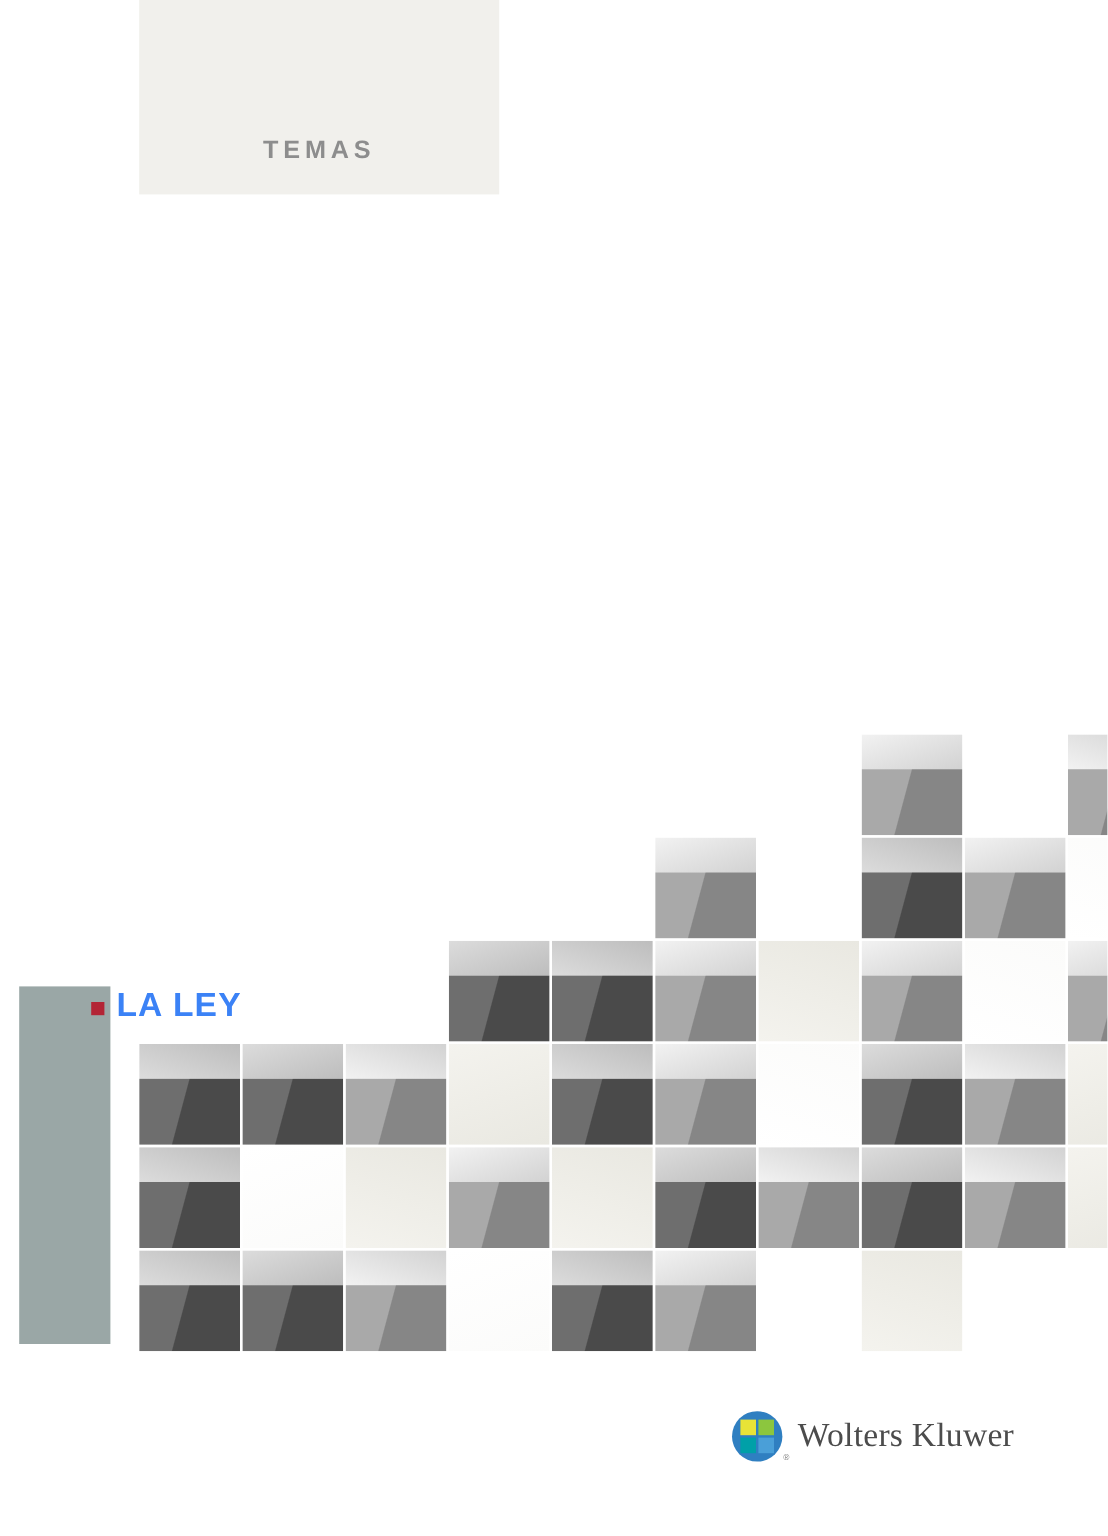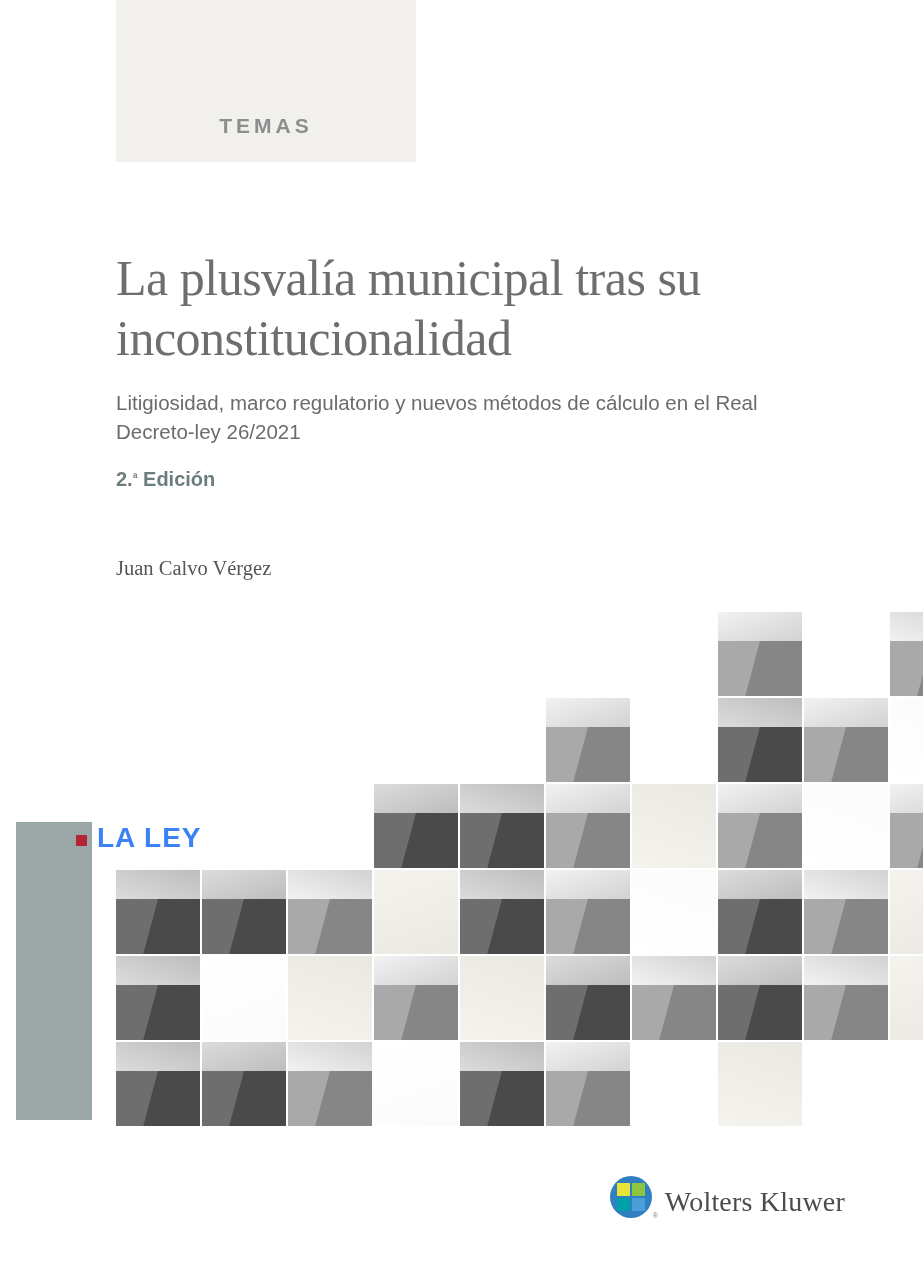--- a/index.html
+++ b/index.html
@@ -127,21 +127,21 @@
   }
   .cell .front {
     position: absolute; left: 0; top: 34%; width: 100%; height: 66%;
   }
 
   
   .wk {
     position: absolute;
     right: 78px; bottom: 62px;
     display: flex;
-    align-items: flex-end;
+    align-items: center;
     gap: 13px;
     z-index: 40;
   }
   .wk-mark {
     position: relative;
     width: 42px; height: 42px;
   }
   .wk-mark .ring {
     position: absolute; inset: 0;
     border-radius: 50%;
@@ -327,29 +327,20 @@
         <span class="top" style="background: linear-gradient(160deg, rgb(242, 242, 242), rgb(210, 210, 210));"></span>
         <span class="front" style="background: linear-gradient(105deg, rgb(169, 169, 169) 0%, rgb(169, 169, 169) 42%, rgb(134, 134, 134) 43%, rgb(134, 134, 134) 100%);"></span>
       </div>
       <div class="cell" style="left: 718px; top: 430px; width: 84px; height: 84px;">
         <span class="top" style="background: linear-gradient(20deg, rgb(244, 243, 238), rgb(233, 232, 225)); height: 100%;"></span>
       </div>
     </div>
 
   <div class="grey-bar"></div>
 
-  <div class="title-block">
-    <h1 class="book-title">La plusvalía municipal tras su inconstitucionalidad</h1>
-    <p class="book-subtitle">Litigiosidad, marco regulatorio y nuevos métodos de cálculo en el Real Decreto-ley 26/2021</p>
-    <p class="edition">
-      <span>2.</span><span class="sup">ª</span>
-      <span>Edición</span>
-    </p>
-    <p class="author">Juan Calvo Vérgez</p>
-  </div>
 
   <div class="laley">
     <span class="sq"></span>
     <span class="txt">LA LEY</span>
   </div>
 
   <div class="wk">
     <span class="wk-mark">
       <span class="ring"></span>
       <span class="grid">

